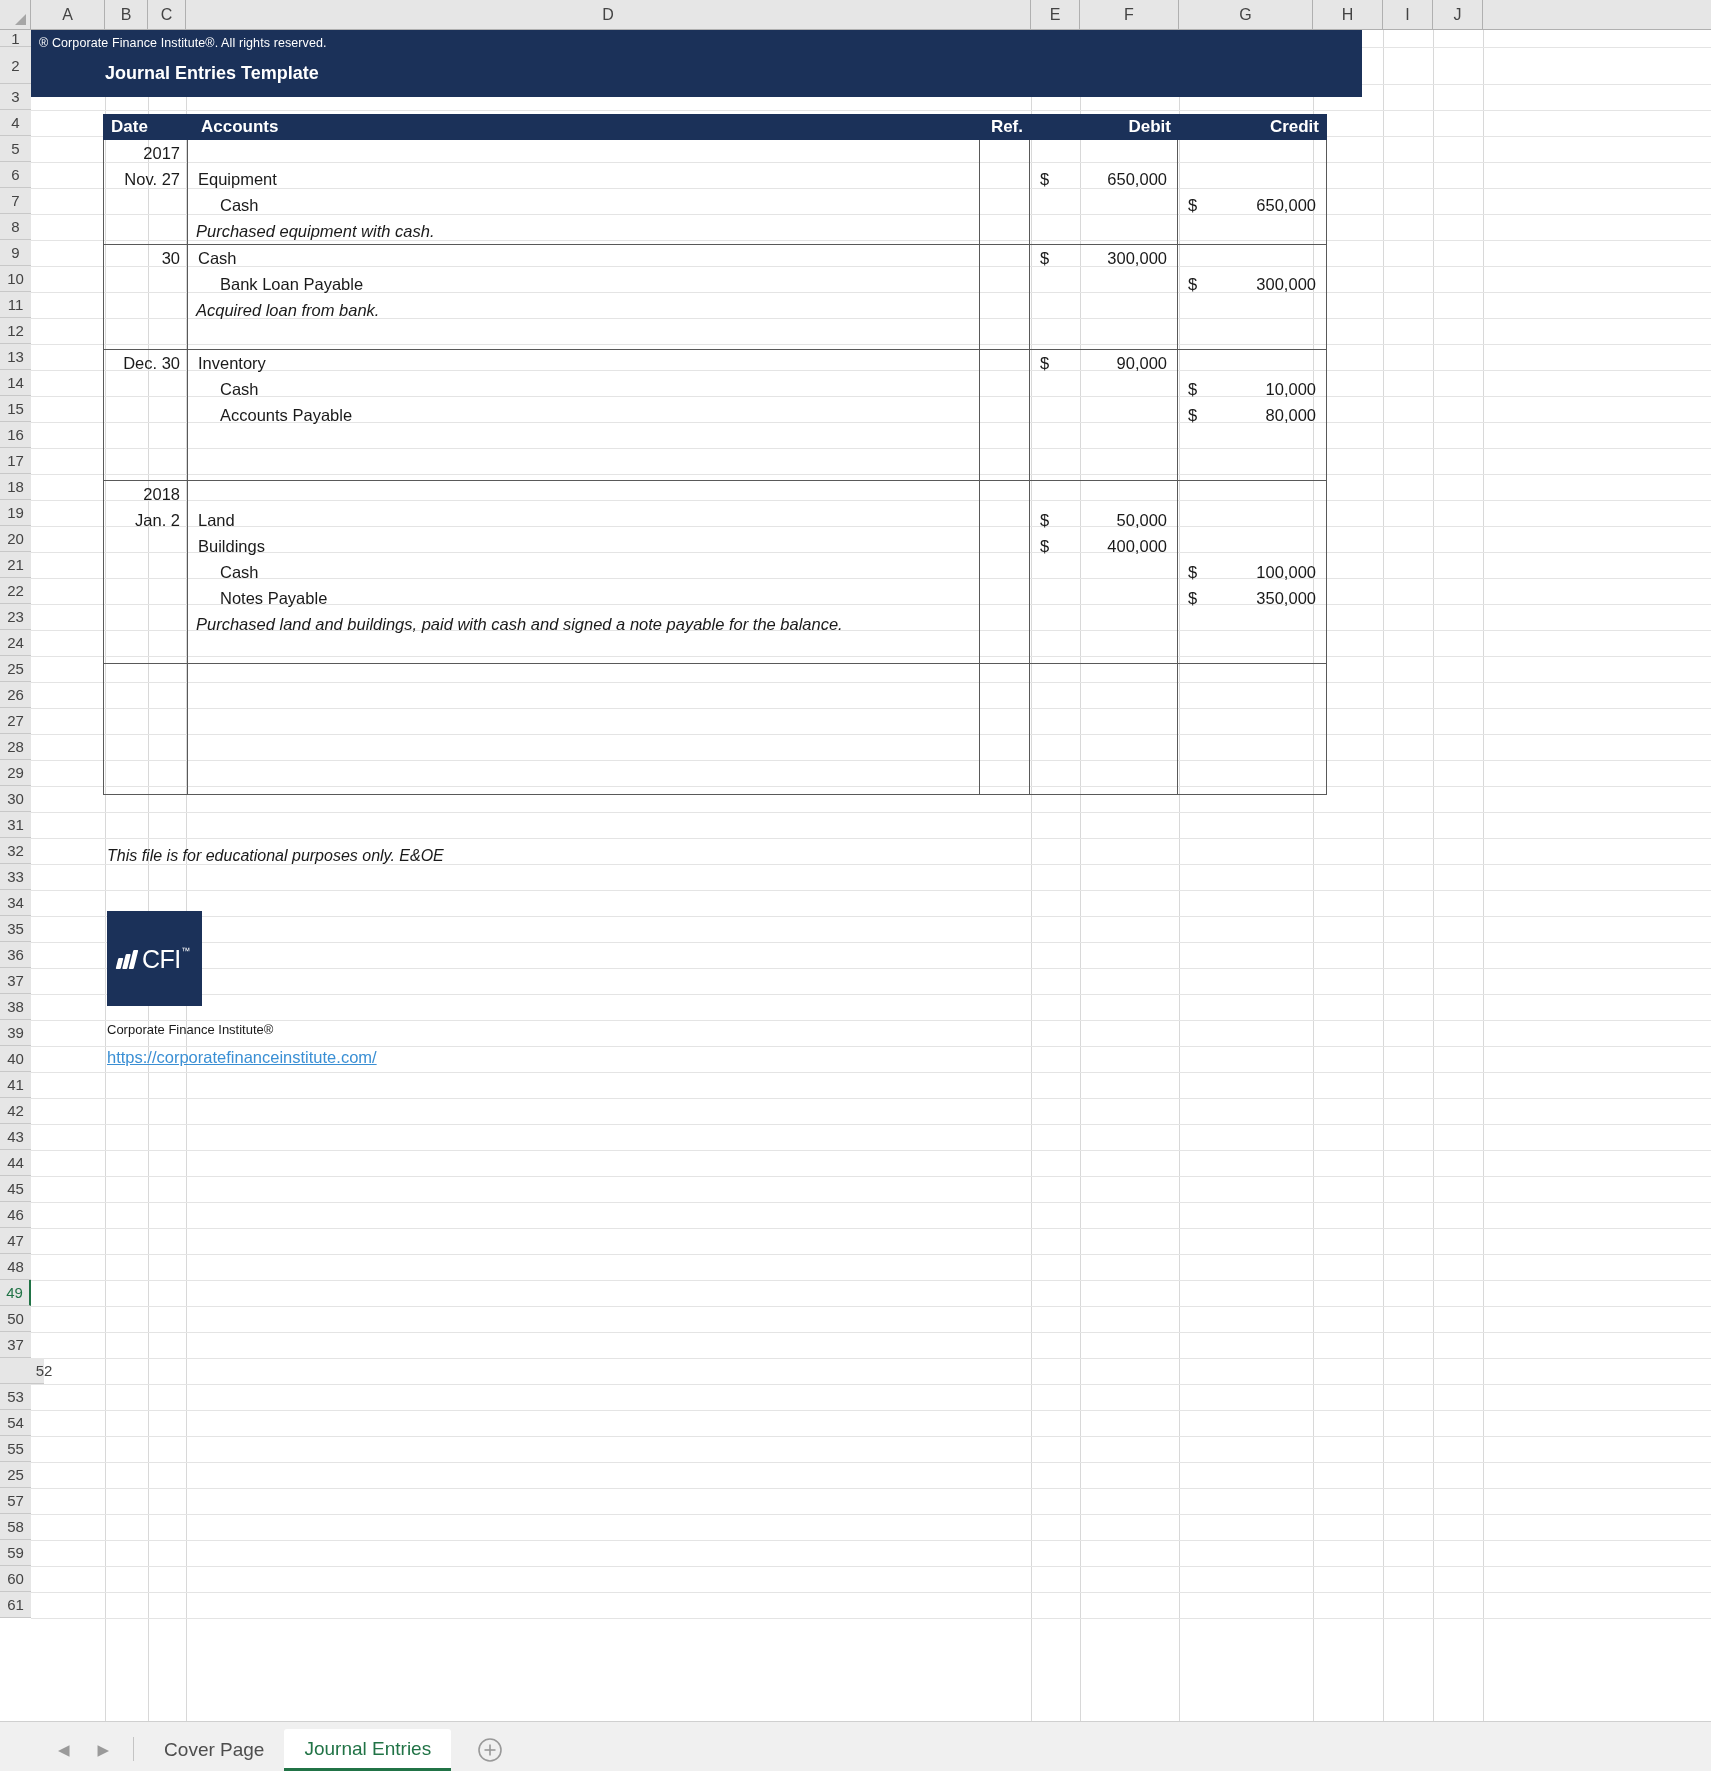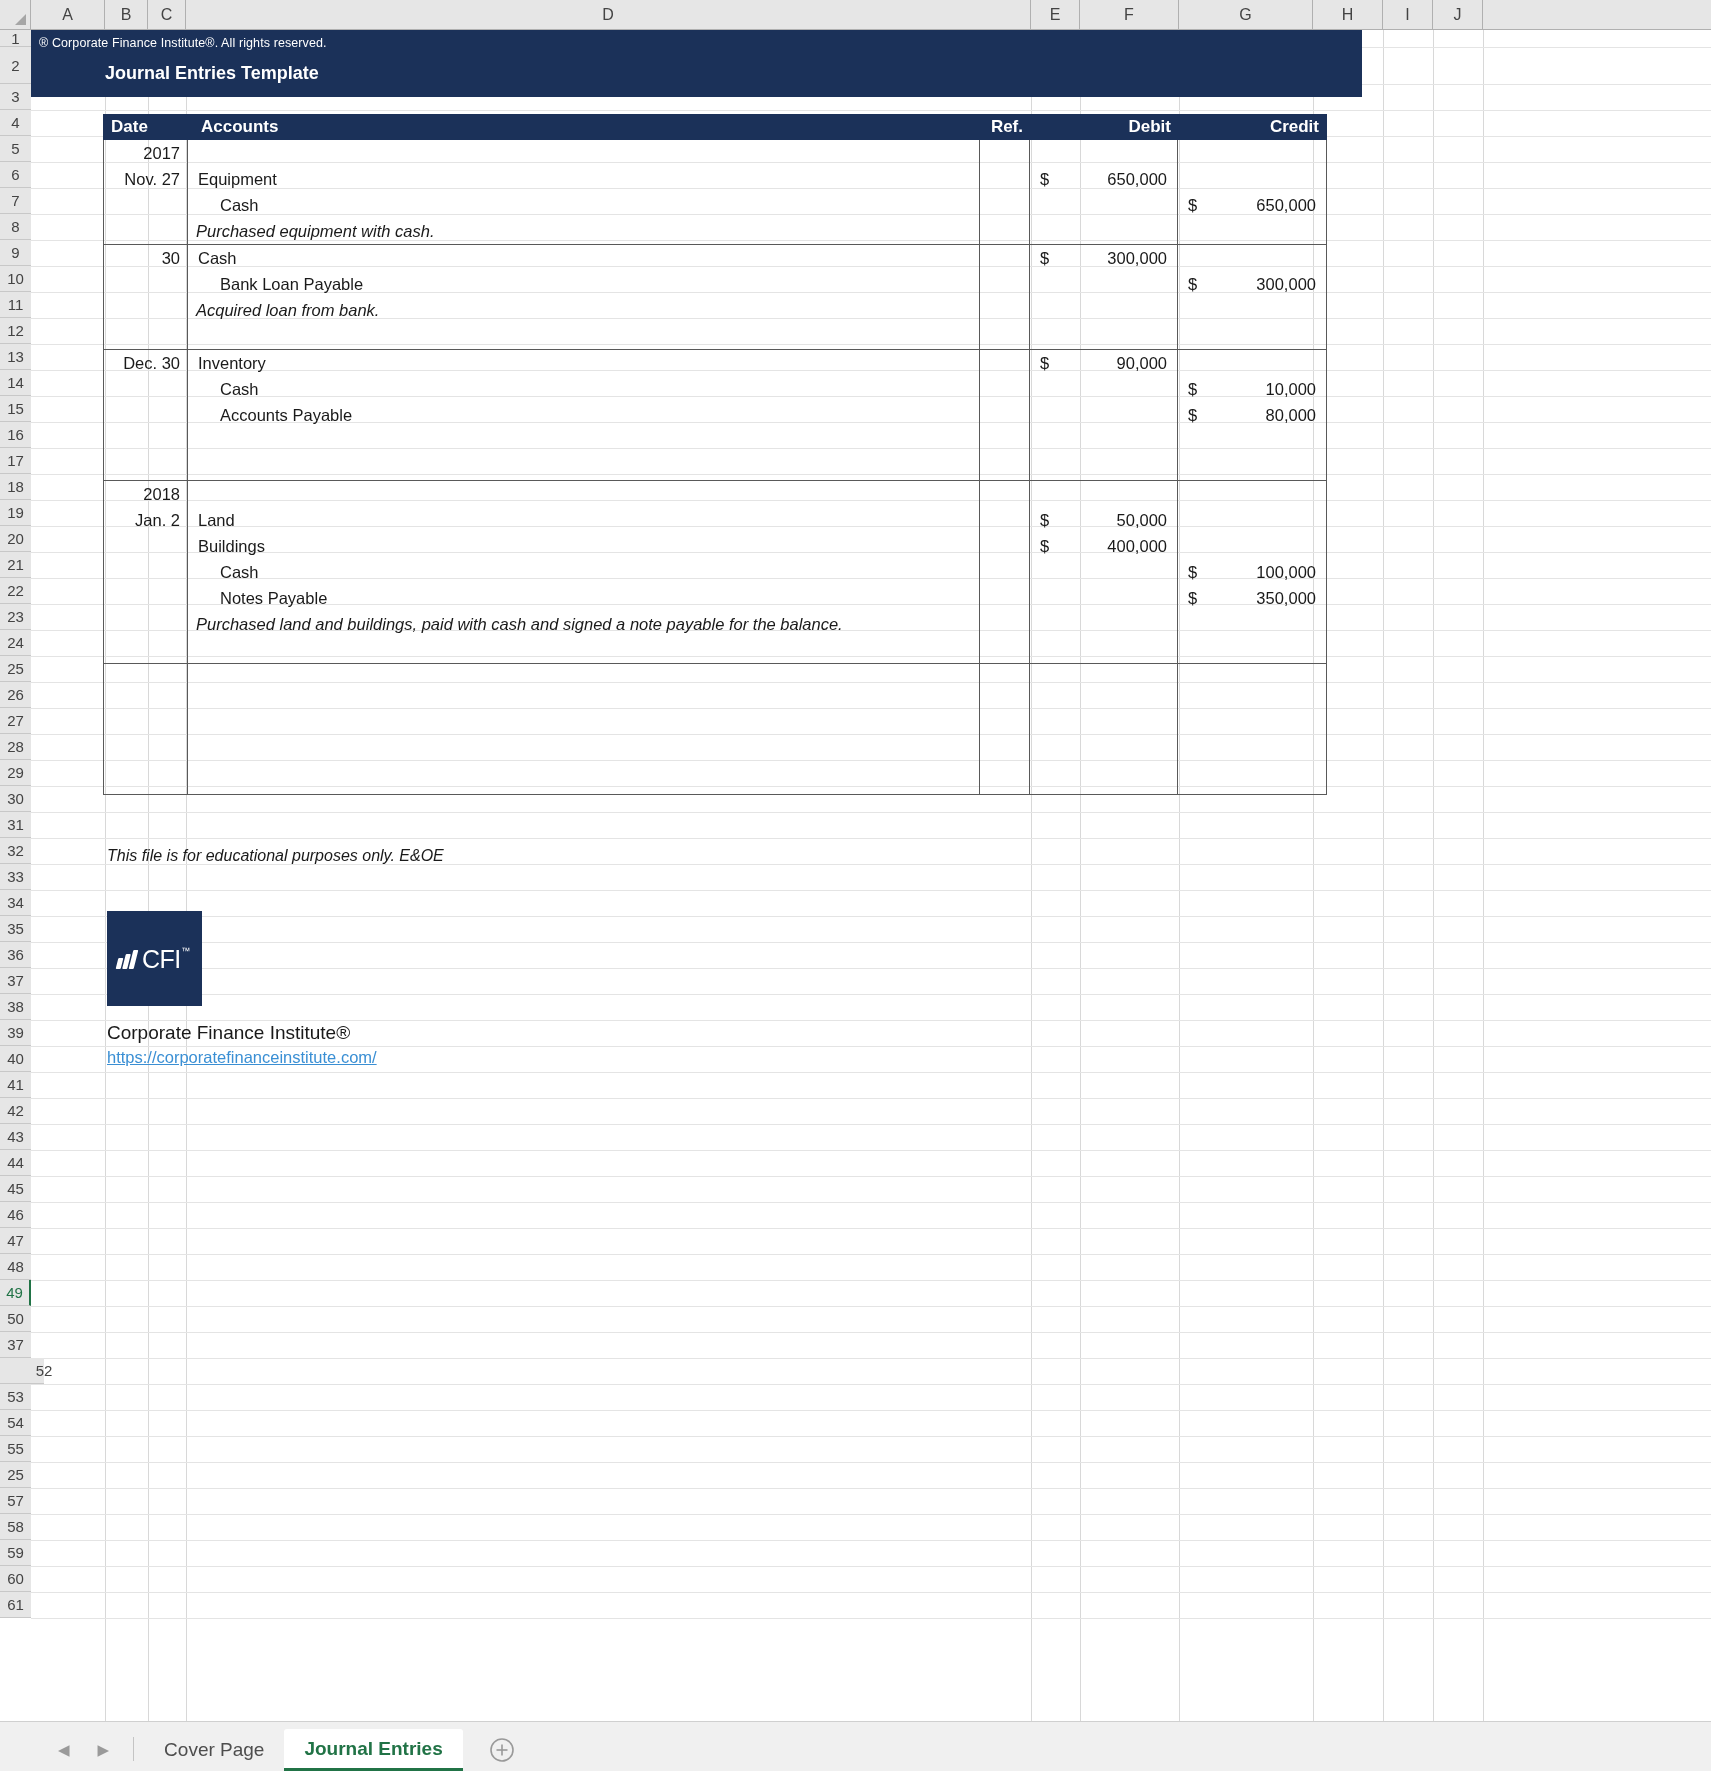--- a/index.html
+++ b/index.html
@@ -262,21 +262,21 @@
   }
   .logo-tm {
     position: absolute;
     right: -9px; top: 0px;
     font-size: 9px;
   }
 
   .org-name {
     position: absolute;
     left: 76px; top: 992px;
-    font-size: 19px;
+    font-size: 13px;
     color: #1a1a1a;
     font-family: "Liberation Sans", sans-serif;
   }
   .org-link {
     position: absolute;
     left: 76px; top: 1018px;
     font-size: 16.5px;
     color: #3a8fd4;
     text-decoration: underline;
     font-family: "Liberation Sans", sans-serif;
@@ -316,21 +316,21 @@
     align-items: center;
     padding: 0 20px;
     font-size: 19px;
     color: #4d4d4d;
     cursor: pointer;
     font-family: "Liberation Sans", sans-serif;
   }
   .tab.active {
     background: #ffffff;
     color: #217346;
-    font-weight: bold;
+    font-weight: normal;
     border-bottom: 3px solid #217346;
     border-top-left-radius: 3px;
     border-top-right-radius: 3px;
   }
   .add-sheet {
     width: 42px; height: 42px;
     display: flex;
     align-items: center;
     justify-content: center;
     cursor: pointer;

